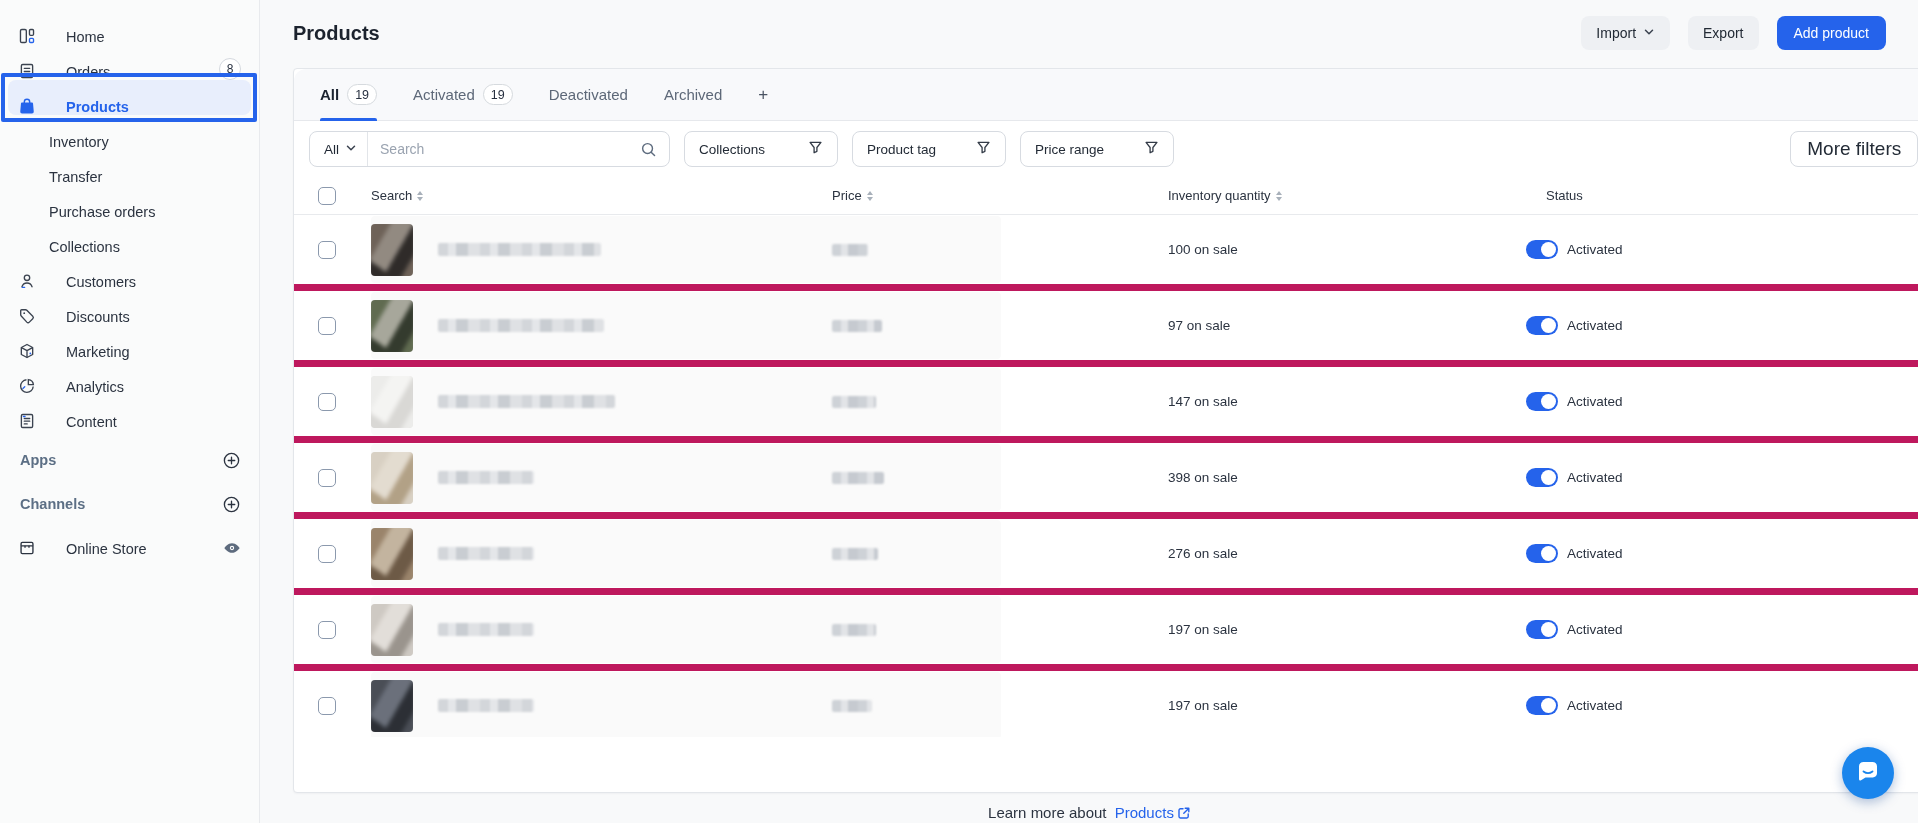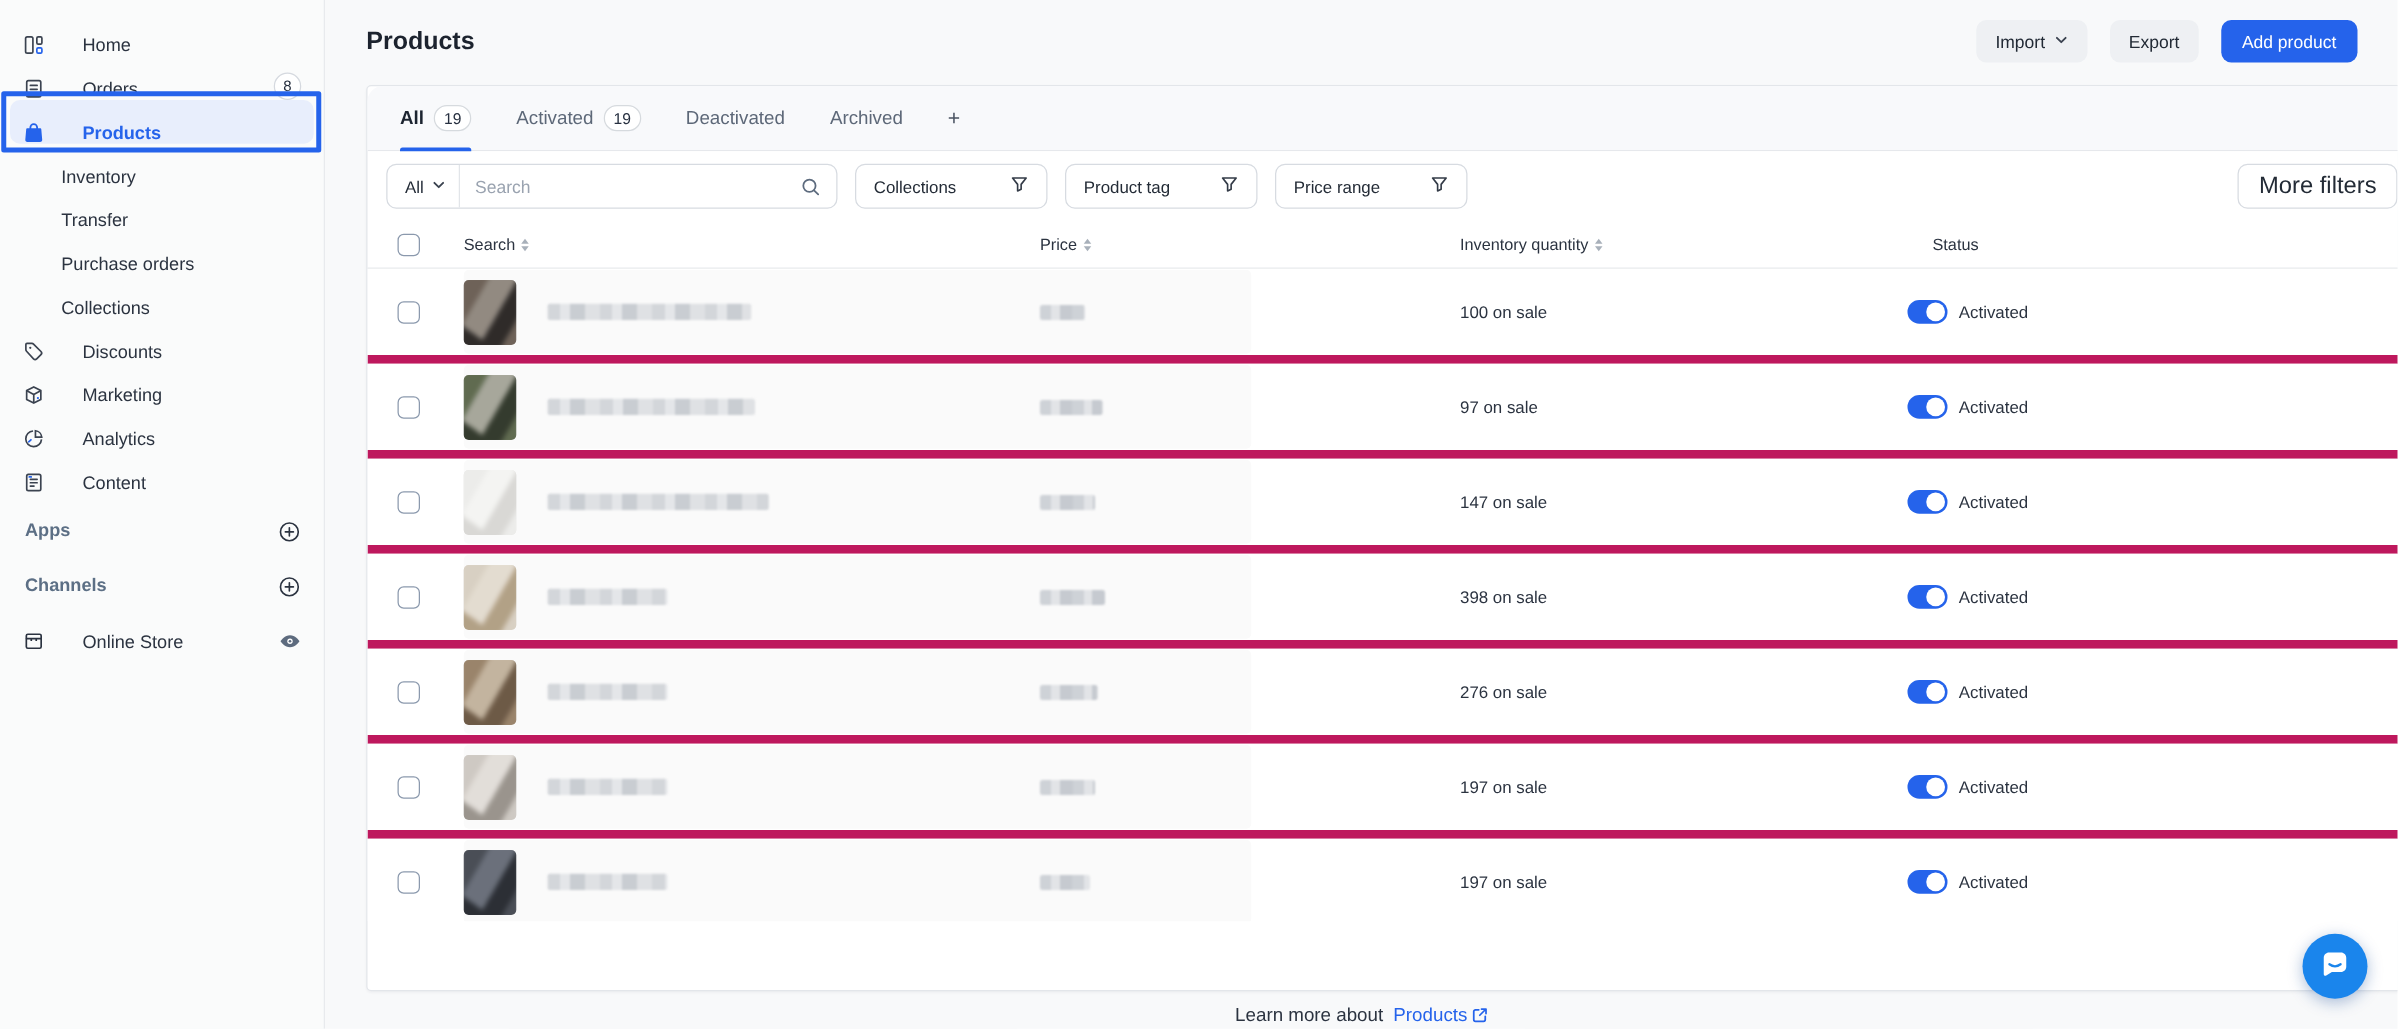--- a/index.html
+++ b/index.html
@@ -133,20 +133,30 @@
       </div>
       <div class="nav-item child">
         <span>Purchase orders</span>
       </div>
       <div class="nav-item child">
         <span>Collections</span>
       </div>
       <div class="nav-item">
         <span class="nav-icon">
           <svg viewBox="0 0 20 20" width="18" height="18" fill="none" stroke="#3b4350" stroke-width="1.5">
+            <circle cx="10" cy="6.4" r="3"></circle>
+            <path d="M4.4 16.4c.9-2.8 3-4.2 5.6-4.2s4.7 1.4 5.6 4.2" stroke-linecap="round"></path>
+            <path d="M4.8 17h2.6" stroke="#2563eb" stroke-linecap="round"></path>
+          </svg>
+        </span>
+        <span>Customers</span>
+      </div>
+      <div class="nav-item">
+        <span class="nav-icon">
+          <svg viewBox="0 0 20 20" width="18" height="18" fill="none" stroke="#3b4350" stroke-width="1.5">
             <path d="M3 8.4V4a1 1 0 0 1 1-1h4.4a2 2 0 0 1 1.4.6l6.6 6.6a2 2 0 0 1 0 2.8l-3.8 3.8a2 2 0 0 1-2.8 0L3.6 10a2 2 0 0 1-.6-1.6z"></path>
             <circle cx="6.9" cy="6.9" r="1" fill="#3b4350" stroke="none"></circle>
           </svg>
         </span>
         <span>Discounts</span>
       </div>
       <div class="nav-item">
         <span class="nav-icon">
           <svg viewBox="0 0 20 20" width="18" height="18" fill="none" stroke="#3b4350" stroke-width="1.5" stroke-linejoin="round">
             <path d="M10 2.8l6.3 3.3v7.8L10 17.2l-6.3-3.3V6.1z"></path>

